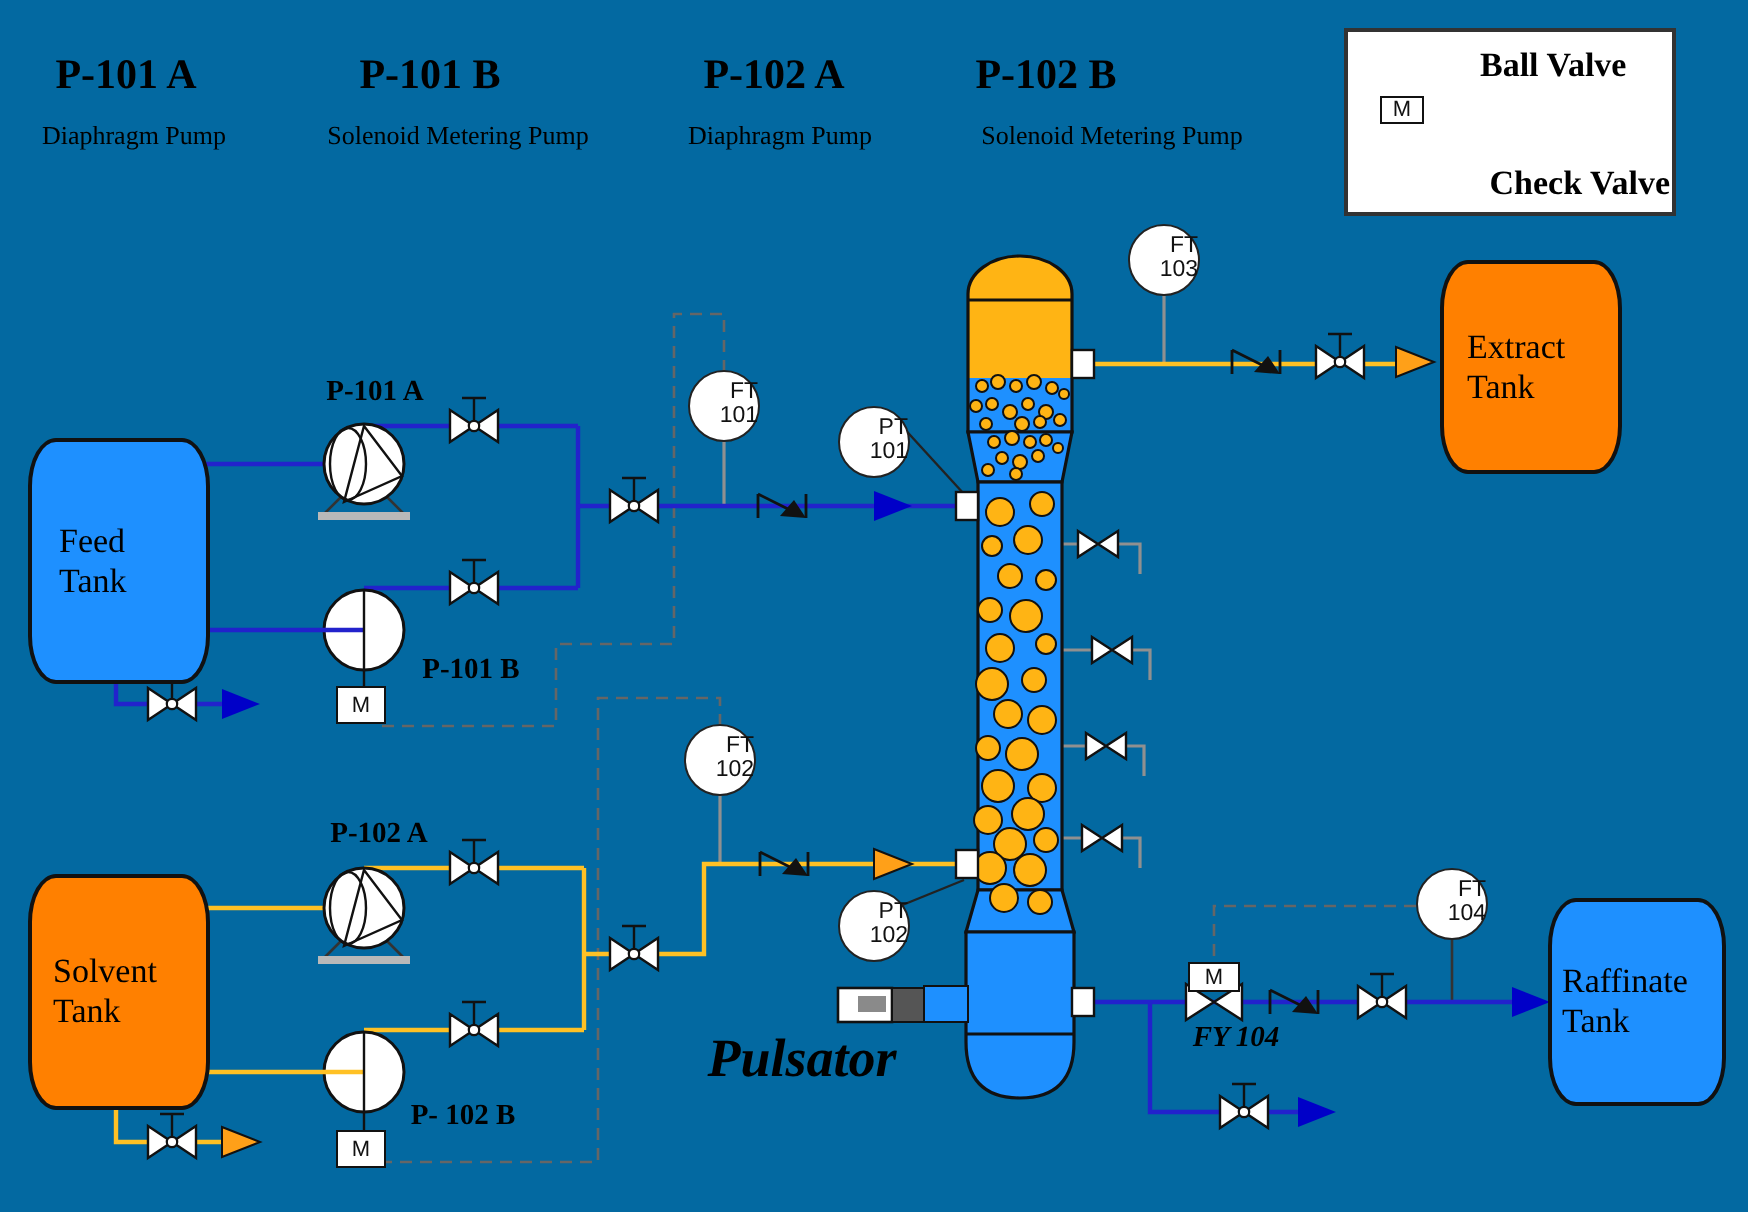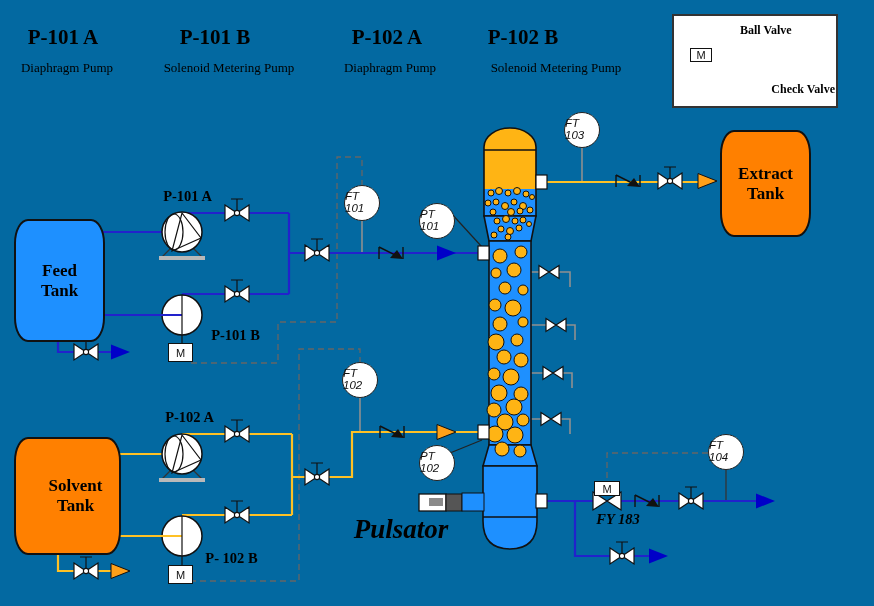--- a/index.html
+++ b/index.html
@@ -2,35 +2,35 @@
 <html><head>
 <meta charset="utf-8">
 <style>
   html,body{margin:0;padding:0;background:#fff;}
   #stage{position:relative;width:874px;height:606px;background:#0369a1;overflow:hidden;
          font-family:"Liberation Serif", serif;}
   #pipework{position:absolute;left:0;top:0;}
   .hdr-tag{position:absolute;font-size:21px;font-weight:bold;color:#000;text-align:center;}
   .hdr-desc{position:absolute;font-size:13px;font-weight:normal;color:#000;text-align:center;}
   .tank{position:absolute;border:2px solid #111;border-radius:14px/24px;
-        display:flex;align-items:center;justify-content:center;text-align:center;
-        font-size:17px;font-weight:bold;color:#000;line-height:1.15;}
+        display:flex;align-items:center;justify-content:center;text-align:left;
+        font-size:17px;font-weight:normal;color:#000;line-height:1.15;}
   .tank.blue{background:#1E90FF;}
   .tank.orange{background:#FF8000;}
   .pump-label{position:absolute;font-size:14.5px;font-weight:bold;color:#000;text-align:center;}
   .inst{position:absolute;width:36px;height:36px;border:1.5px solid #222;border-radius:50%;
-        background:#fff;box-sizing:border-box;text-align:left;
-        font-family:"Liberation Sans",sans-serif;font-size:11.5px;line-height:1.08;padding-top:4px;color:#111;font-style:italic;}
+        background:#fff;box-sizing:border-box;text-align:right;
+        font-family:"Liberation Sans",sans-serif;font-size:11.5px;line-height:1.08;padding-top:4px;color:#111;}
   .mbox{position:absolute;background:#fff;border:1.3px solid #111;box-sizing:border-box;
         text-align:center;font-family:"Liberation Sans",sans-serif;font-size:11px;color:#111;
         display:flex;align-items:center;justify-content:center;}
   .free-label{position:absolute;font-weight:bold;color:#000;text-align:center;font-style:italic;}
   #legend-box{position:absolute;left:672px;top:14px;width:166px;height:94px;
         border:2px solid #333;background:#fff;box-sizing:border-box;}
-  .legend-label{position:absolute;font-size:12px;font-weight:bold;color:#000;line-height:1.08;}
+  .legend-label{position:absolute;font-size:17px;font-weight:bold;color:#000;line-height:1.08;}
 </style>
 </head>
 <body>
 
 <div id="stage">
 
   <svg id="pipework" width="874" height="606" viewBox="0 0 874 606">
 
     <g stroke="#666" stroke-width="1.3" stroke-dasharray="6 4" fill="none">
       <path d="M362 186 V157 H337 V322 H278 V363 H190"></path>
@@ -291,34 +291,37 @@
   <div class="hdr-tag" style="left:160px;top:25px;width:110px;">P-101 B</div>
   <div class="hdr-desc" style="left:143px;top:60px;width:172px;">Solenoid Metering Pump</div>
   <div class="hdr-tag" style="left:332px;top:25px;width:110px;">P-102 A</div>
   <div class="hdr-desc" style="left:325px;top:60px;width:130px;">Diaphragm Pump</div>
   <div class="hdr-tag" style="left:468px;top:25px;width:110px;">P-102 B</div>
   <div class="hdr-desc" style="left:470px;top:60px;width:172px;">Solenoid Metering Pump</div>
 
   <div class="tank blue" style="left:14px;top:219px;width:87px;height:119px;">
       <span style="width:60px;">Feed Tank</span>
     </div>
-  <div class="tank orange" style="left:14px;top:437px;width:87px;height:114px;padding-left:16px;">
+  <div class="tank orange" style="left:14px;top:437px;width:87px;height:114px;">
       <span style="width:66px;">Solvent Tank</span>
     </div>
   <div class="tank orange" style="left:720px;top:130px;width:87px;height:103px;">
       <span style="width:64px;">Extract Tank</span>
+    </div>
+  <div class="tank blue" style="left:774px;top:449px;width:85px;height:100px;">
+      <span style="width:75px;">Raffinate Tank</span>
     </div>
 
   <div class="pump-label" style="left:140px;top:188px;width:95px;">P-101 A</div>
   <div class="pump-label" style="left:188px;top:327px;width:95px;">P-101 B</div>
   <div class="pump-label" style="left:142px;top:409px;width:95px;">P-102 A</div>
   <div class="pump-label" style="left:184px;top:550px;width:95px;">P- 102 B</div>
 
   <div class="free-label" style="left:342px;top:514px;width:118px;font-size:27px;">Pulsator</div>
-  <div class="free-label" style="left:585px;top:511px;width:66px;font-size:14.5px;">FY 183</div>
+  <div class="free-label" style="left:585px;top:511px;width:66px;font-size:14.5px;">FY 104</div>
 
   <div id="legend-box"></div>
   <div class="legend-label" style="left:740px;top:24px;width:95px;">Ball Valve</div>
   <div class="legend-label" style="left:740px;top:83px;width:95px;text-align:right;">Check Valve</div>
 
   <div id="inst-layer">
       <div class="inst" style="left: 344px; top: 185px;">
         <div>FT</div>
                  <div>101</div>
       </div>

